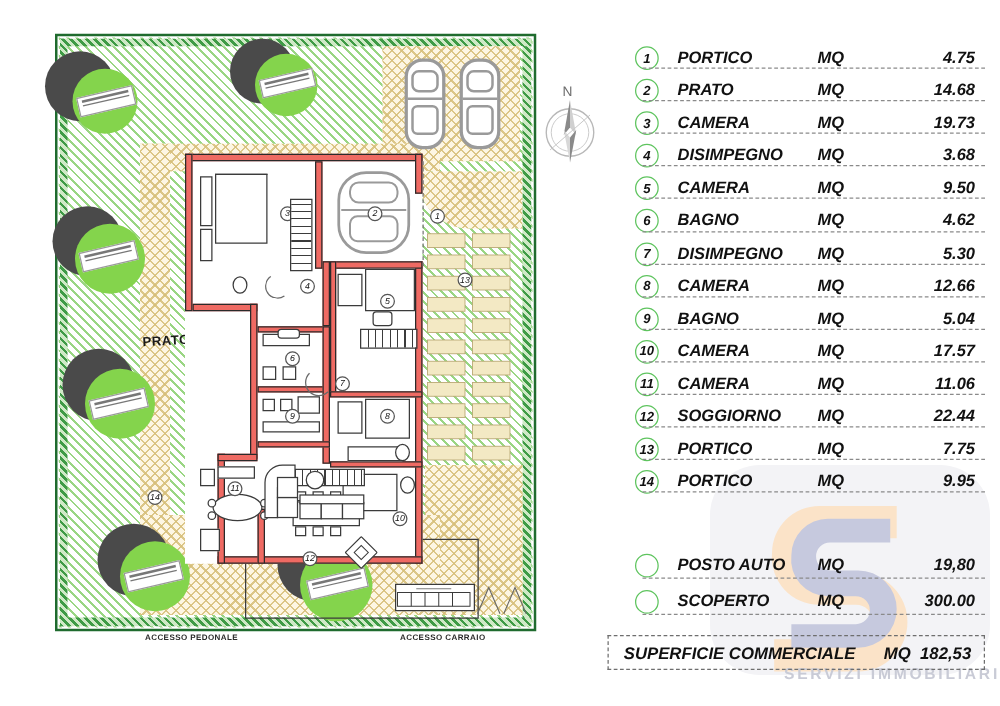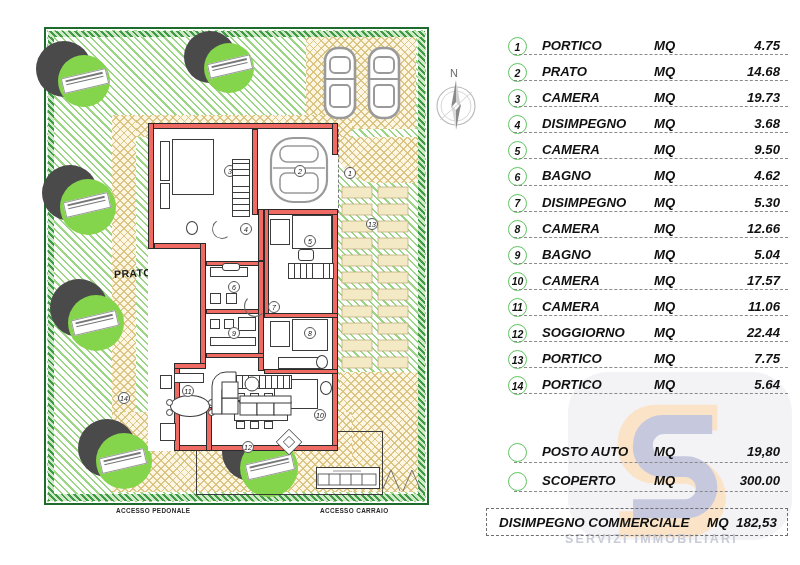--- a/index.html
+++ b/index.html
@@ -9,21 +9,21 @@
     font-family:"Liberation Sans", sans-serif;
     overflow:hidden;
     position:relative;
   }
   #sheet{position:absolute;left:0;top:0;width:800px;height:565px;}
 
   
   .watermark{position:absolute;left:560px;top:368px;width:240px;height:190px;pointer-events:none;}
   .wm-text{
     position:absolute;left:565px;top:532px;width:235px;
-    text-align:left;font-size:12.5px;letter-spacing:2.2px;
+    text-align:right;font-size:12.5px;letter-spacing:2.2px;
     color:#c9cbd6;font-weight:bold;font-family:"Liberation Sans",sans-serif;
     pointer-events:none;
   }
 
   
   .legend{position:absolute;left:486px;top:34px;width:306px;}
   .lrow{position:relative;height:26.1px;}
   .lrow .dash{
     position:absolute;left:28px;right:4px;bottom:5px;
     border-bottom:1px dashed #8a8a8a;height:0;
@@ -559,21 +559,21 @@
       <span class="rname">PORTICO</span>
       <span class="runit">MQ</span>
       <span class="rval">7.75</span>
       <span class="dash"></span>
     </div>
 
     <div class="lrow">
       <span class="bubble">14</span>
       <span class="rname">PORTICO</span>
       <span class="runit">MQ</span>
-      <span class="rval">5.64</span>
+      <span class="rval">9.95</span>
       <span class="dash"></span>
     </div>
   </div>
 
   <div class="summary">
     <div class="srow">
       <span class="bubble plain"></span>
       <span class="rname">POSTO AUTO</span>
       <span class="runit">MQ</span>
       <span class="rval">19,80</span>
@@ -582,20 +582,20 @@
     <div class="srow">
       <span class="bubble plain"></span>
       <span class="rname">SCOPERTO</span>
       <span class="runit">MQ</span>
       <span class="rval">300.00</span>
       <span class="dash"></span>
     </div>
   </div>
 
   <div class="totalbox">
-    <span class="tlabel">DISIMPEGNO COMMERCIALE</span>
+    <span class="tlabel">SUPERFICIE COMMERCIALE</span>
     <span class="tval">
       <span>MQ</span>
       &nbsp;<span>182,53</span>
     </span>
   </div>
 
 </div>
 
 </body></html>

